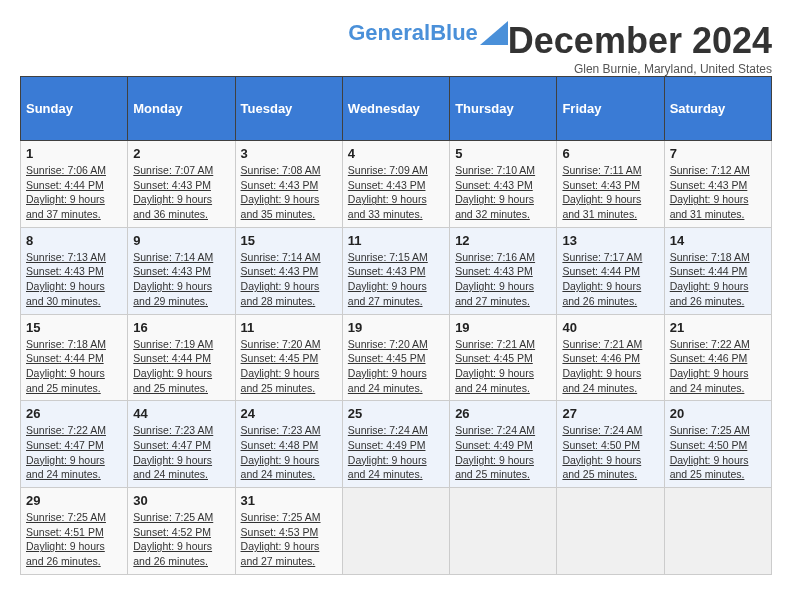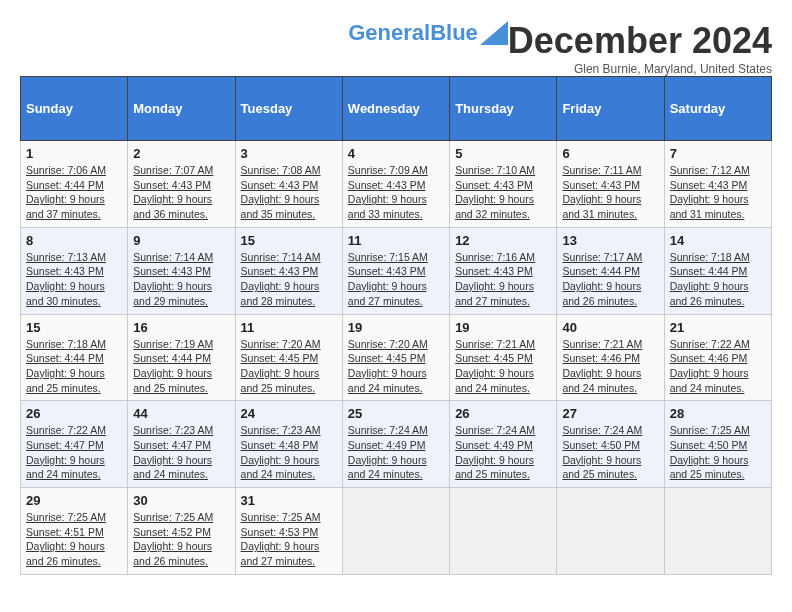--- a/index.html
+++ b/index.html
@@ -336,21 +336,21 @@
         </td>
         <td>
           <span class="day-number">27</span>
           <div class="day-info">
             Sunrise: 7:24 AM<br>
             Sunset: 4:50 PM<br>
             Daylight: 9 hours and 25 minutes.
           </div>
         </td>
         <td>
-          <span class="day-number">28</span>
+          <span class="day-number">20</span>
           <div class="day-info">
             Sunrise: 7:25 AM<br>
             Sunset: 4:50 PM<br>
             Daylight: 9 hours and 25 minutes.
           </div>
         </td>
       </tr>
       <tr>
         <td>
           <span class="day-number">29</span>

